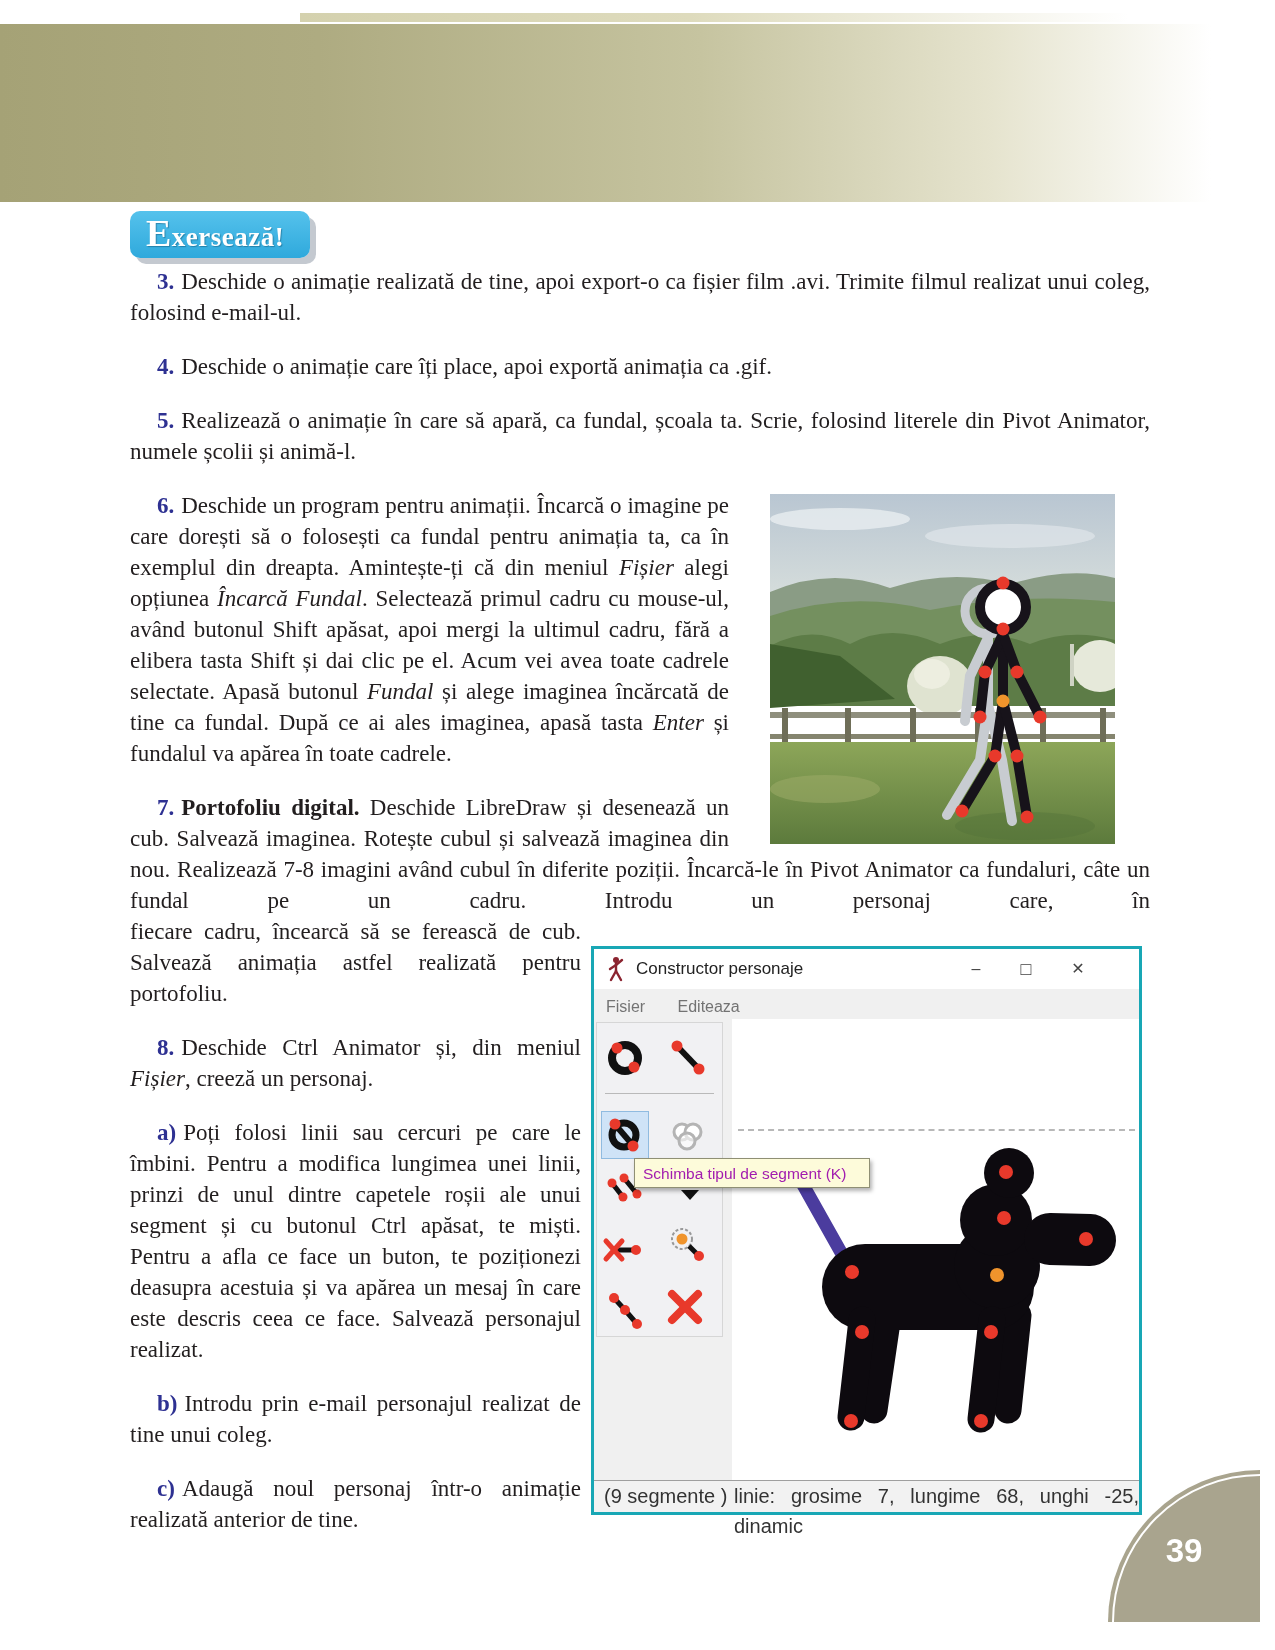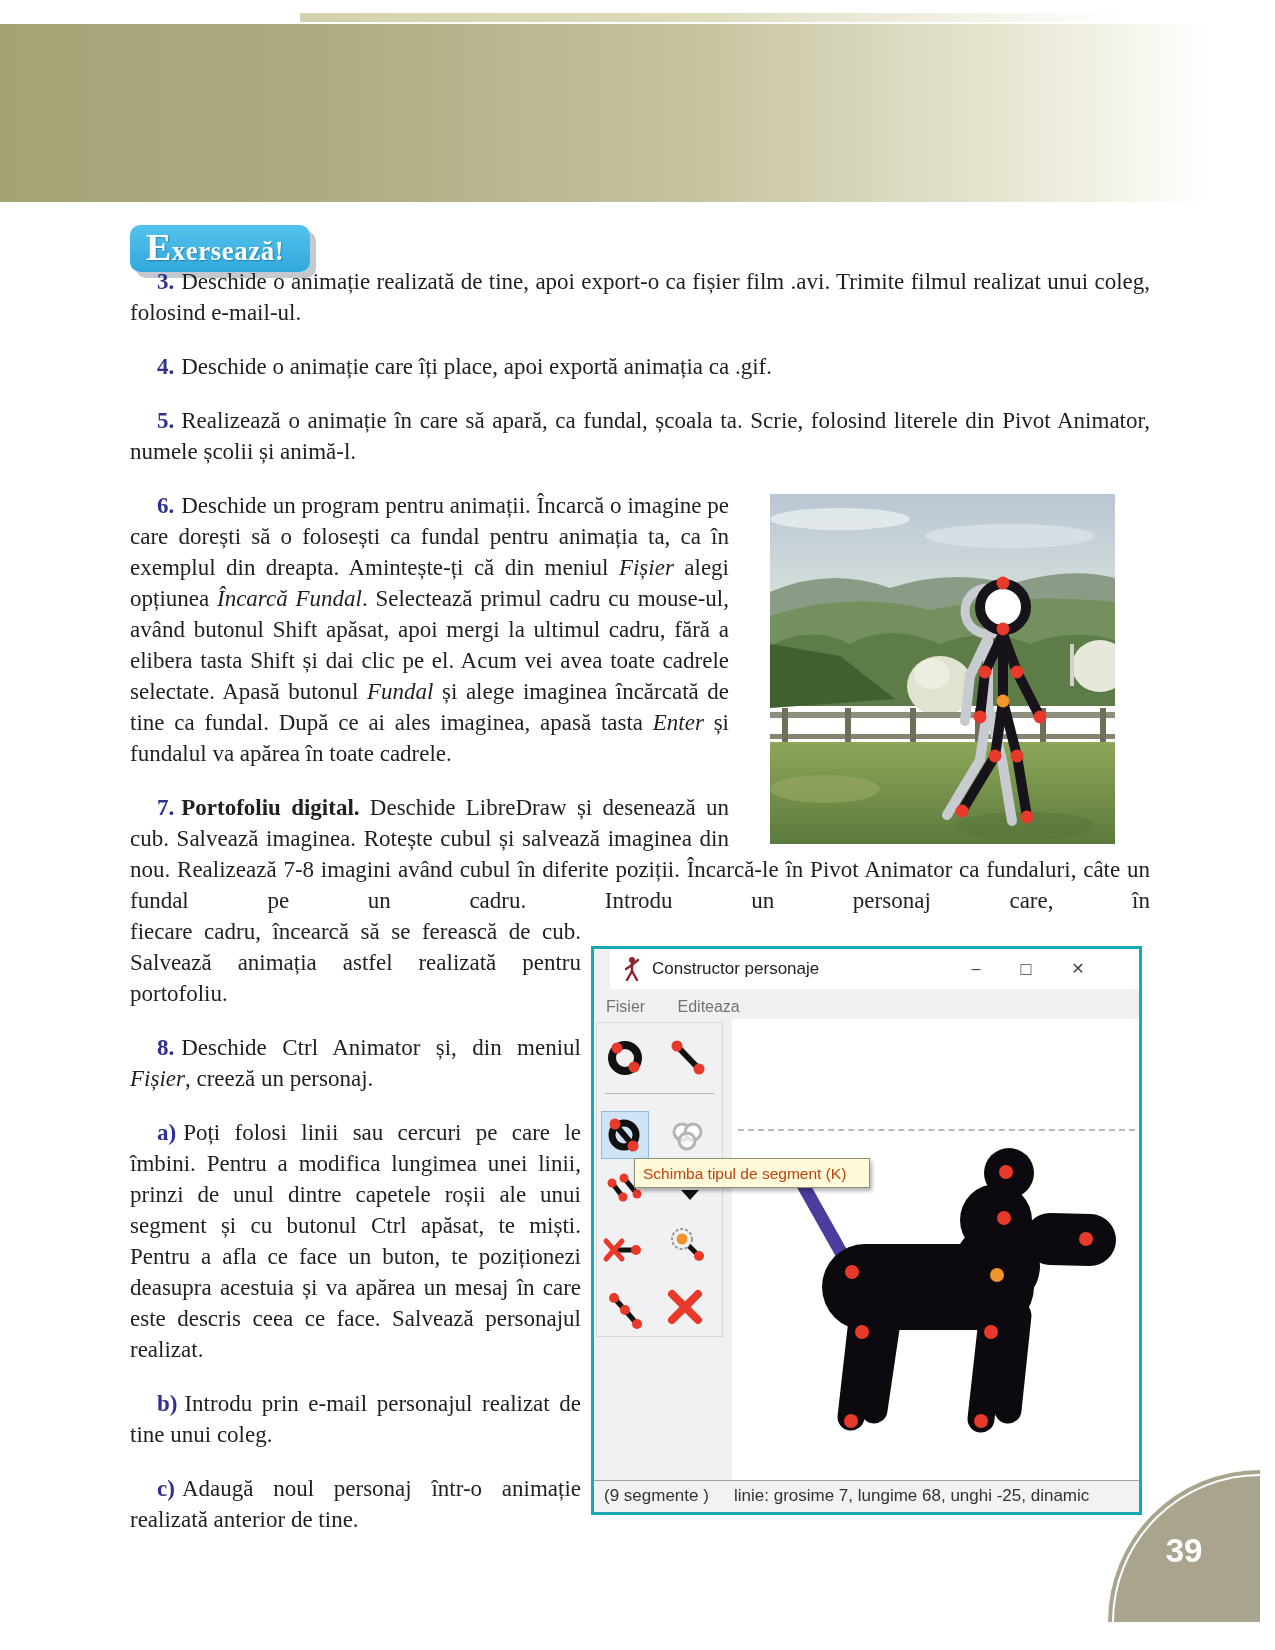--- a/index.html
+++ b/index.html
@@ -8,21 +8,21 @@
 
   
   .top-strip{position:absolute;left:300px;top:13px;right:0;height:9px;
      background:linear-gradient(to right,#d4d1ae 0%,#dedbbd 40%,rgba(255,255,255,0) 85%);}
   .band{position:absolute;left:0;top:24px;width:100%;height:178px;
      background:linear-gradient(to right,#a5a276 0%,#aeab81 25%,#c6c4a0 55%,#e6e4cf 78%,#ffffff 95%);}
 
   
   .badge{position:absolute;left:130px;top:211px;width:180px;height:47px;
      background:linear-gradient(#55c2ec,#2fa9dc);border-radius:10px;
-     box-shadow:6px 6px 0 rgba(125,135,150,.45);margin-top:14px;}
+     box-shadow:6px 6px 0 rgba(125,135,150,.45);}
   .badge span{display:block;color:#fff;font-weight:bold;font-size:27px;line-height:45px;
      padding-left:16px;letter-spacing:.5px;text-shadow:1px 1px 1px rgba(0,60,90,.4);}
   .badge span::first-letter{font-size:38px;}
 
   
   .content{position:absolute;left:130px;top:266px;width:1020px;}
   .para{text-align:justify;font-size:23px;line-height:31px;margin:0 0 23px 0;text-indent:27px;}
   .para.pj{text-align-last:justify;margin-bottom:0;}
   .para.cont{text-indent:0;margin-top:0;}
   .num{color:#2e3192;font-weight:bold;margin-right:7px;}
@@ -30,45 +30,45 @@
   .seg-b{font-weight:bold;}
 
   
   .photo-float{float:right;width:345px;height:350px;margin:4px 62px 10px 14px;display:block;}
 
   
   .window-float{float:right;clear:right;width:551px;height:569px;margin:30px 8px 14px 10px;
      position:relative;display:block;}
   .win{position:absolute;inset:0;border:3px solid #18a7b5;background:#f0f0f0;box-sizing:border-box;
      font-family:"Liberation Sans",sans-serif;}
-  .win-titlebar{position:absolute;left:16px;top:0;right:0;height:40px;background:#fff;}
+  .win-titlebar{position:absolute;left:0;top:0;right:0;height:40px;background:#fff;}
   .win-icon{position:absolute;left:14px;top:7px;}
   .win-title{position:absolute;left:42px;top:0;line-height:40px;font-size:17px;color:#222;}
   .win-btn{position:absolute;top:0;height:40px;line-height:40px;font-size:16px;color:#444;
      width:30px;text-align:center;cursor:default;}
   .win-btn.min{right:148px;}
   .win-btn.max{right:98px;font-size:18px;}
   .win-btn.close{right:46px;}
   .win-menubar{position:absolute;left:0;top:40px;right:0;height:30px;background:#f0f0f0;}
   .menu-item{display:inline-block;margin-left:12px;margin-right:14px;line-height:30px;
      font-size:16px;color:#737373;}
   .win-canvas{position:absolute;left:138px;top:70px;right:0;bottom:31px;background:#fff;}
   .dash-line{position:absolute;top:110px;left:6px;right:4px;border-top:2px dashed #b8b8b8;}
   .dog{position:absolute;inset:0;width:100%;height:100%;}
   .toolpanel{position:absolute;left:2px;top:73px;width:127px;height:315px;background:#f1f1f3;
      border:1px solid #d6d6d6;box-sizing:border-box;}
   .tool{position:absolute;width:46px;height:46px;}
   .tool svg{position:absolute;left:1px;top:1px;}
   .tool.selected{background:#cfe3f7;border:1px solid #90bbe0;}
   .tool-divider{position:absolute;left:8px;right:8px;top:70px;border-top:1px solid #b9b9b9;}
   .tooltip{position:absolute;left:40px;top:209px;width:236px;height:30px;line-height:29px;
-     padding-left:8px;background:#fdfbda;border:1px solid #8f8f74;font-size:15.5px;color:#c2410c;
+     padding-left:8px;background:#fdfbda;border:1px solid #8f8f74;font-size:15.5px;color:#a21caf;
      box-shadow:2px 3px 4px rgba(0,0,0,.3);z-index:5;box-sizing:border-box;white-space:nowrap;}
   .win-statusbar{position:absolute;left:0;right:0;bottom:0;height:31px;background:#f2f2f2;
-     border-top:1px solid #9f9f9f;font-size:17px;color:#333;}
+     border-top:1px solid #9f9f9f;font-size:20px;color:#333;}
   .status-left{position:absolute;left:10px;line-height:30px;}
   .status-right{position:absolute;left:140px;line-height:30px;}
 
   
   .corner{position:absolute;right:15px;bottom:28px;width:160px;height:160px;}
   .corner text{font-family:"Liberation Sans",sans-serif;font-weight:bold;font-size:33px;fill:#fff;}
 </style>
 </head>
 <body>
 

